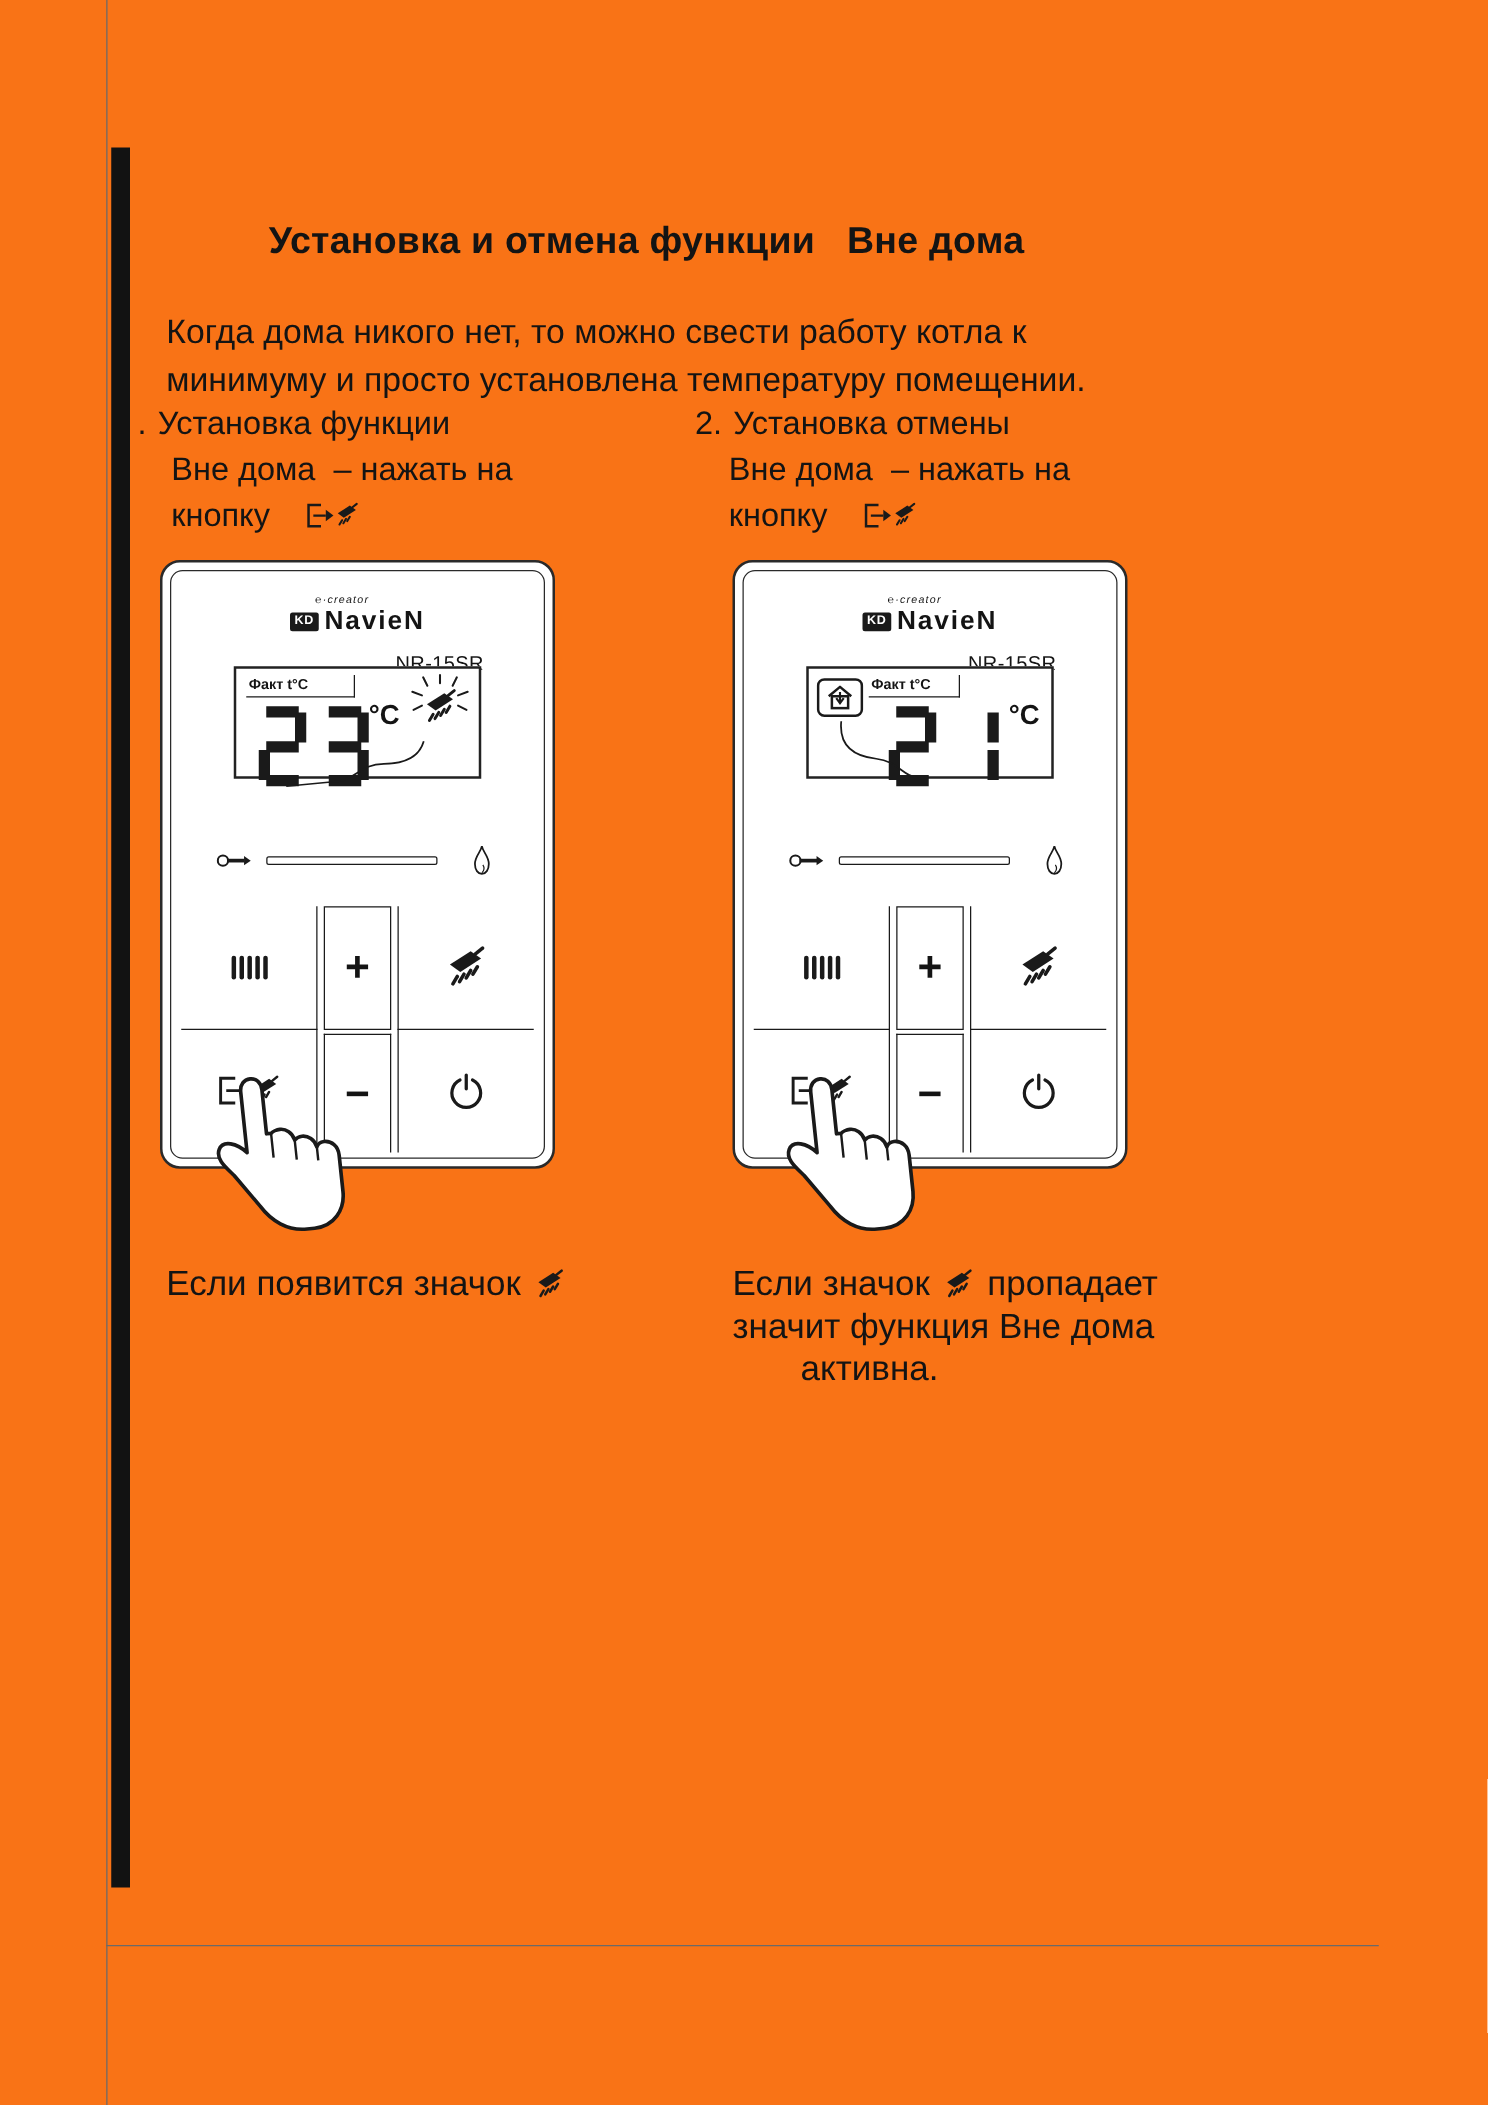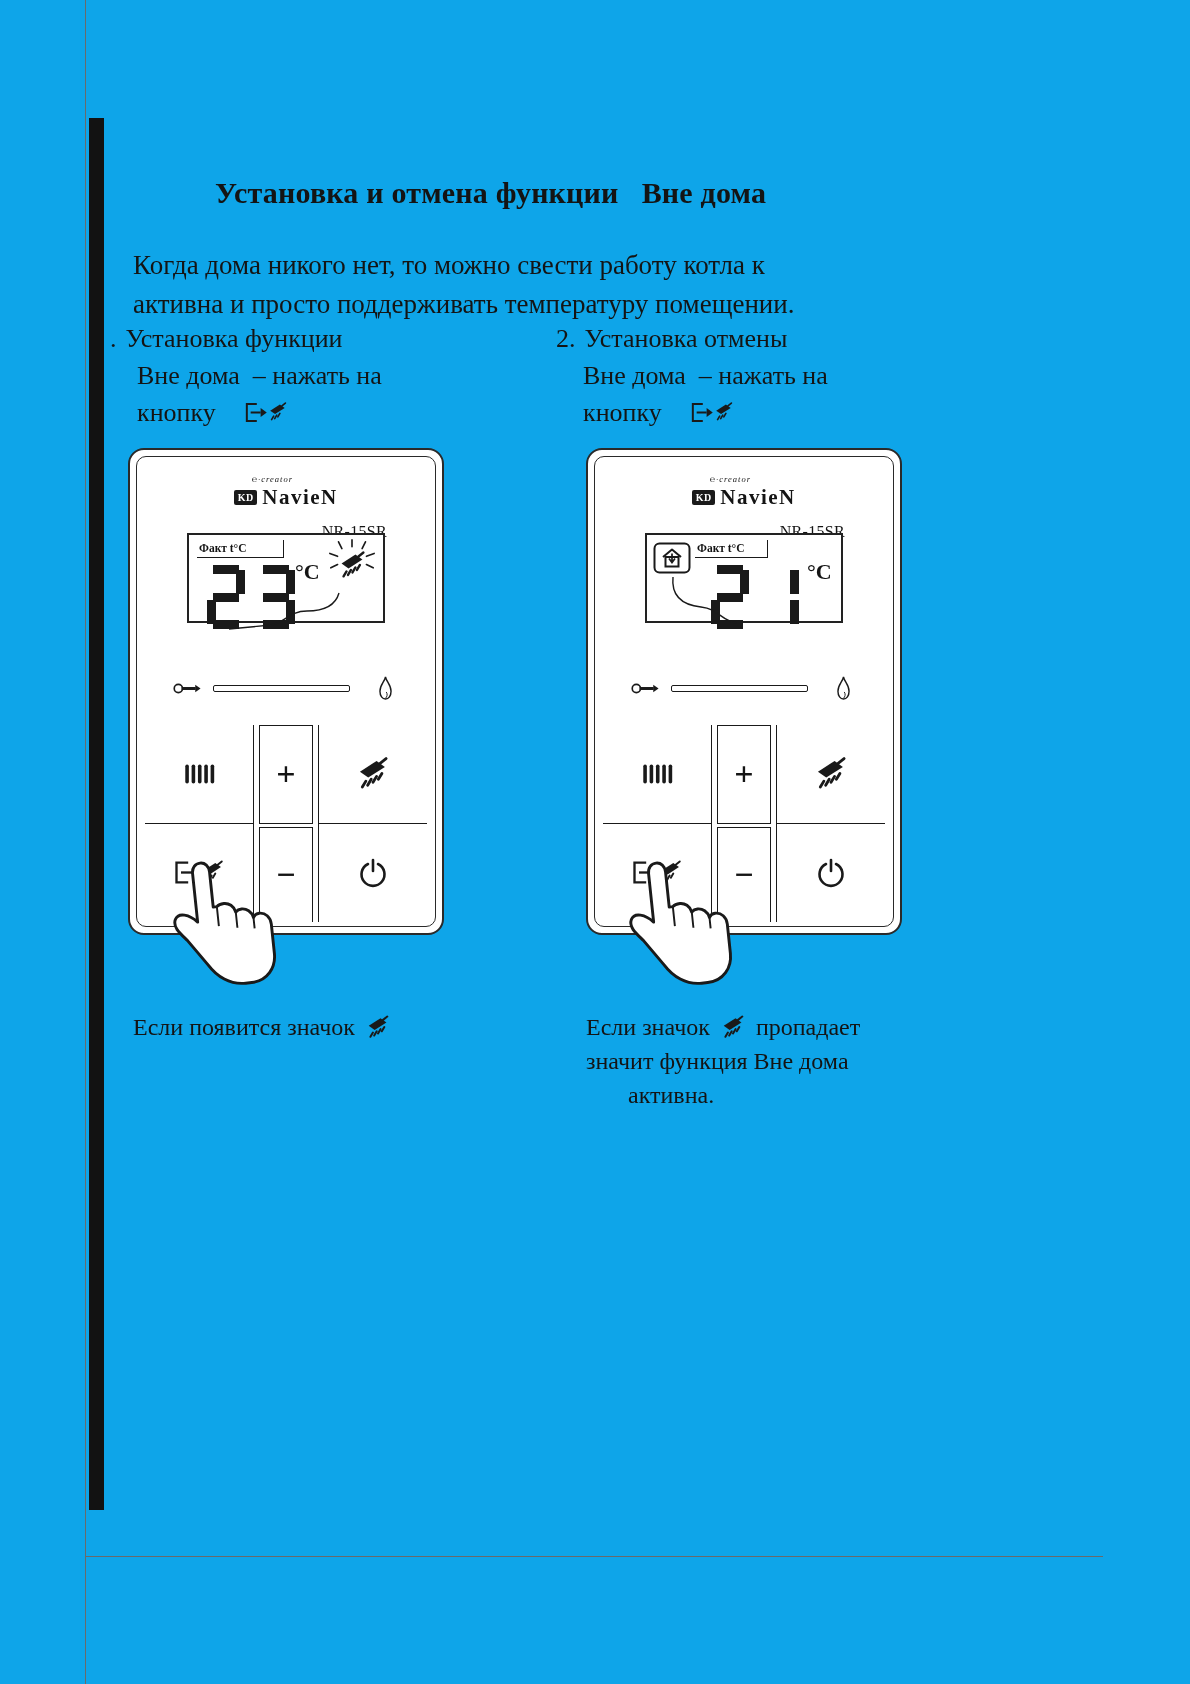--- a/index.html
+++ b/index.html
@@ -1,19 +1,19 @@
 <!DOCTYPE html>
 <html><head>
 <meta charset="utf-8">
 <style>
   * { margin:0; padding:0; box-sizing:border-box; }
   html,body { background:#ffffff; }
   .page {
-    position:relative; width:1190px; height:1684px; background:#0ea5e9;
-    font-family:Liberation Serif, serif; color:#141414; overflow:hidden;
+    position:relative; width:1190px; height:1684px; background:#f97316;
+    font-family:Liberation Sans, sans-serif; color:#141414; overflow:hidden;
   }
   .vrule { position:absolute; left:85px; top:0; width:1px; height:1684px; background:#6a6a6a; }
   .blackbar { position:absolute; left:89px; top:118px; width:15px; height:1392px; background:#121212; }
   .hrule { position:absolute; left:85px; top:1556px; width:1018px; height:1px; background:#6a6a6a; }
 
   .title { position:absolute; left:215px; top:176px; font-size:30px; font-weight:bold; white-space:pre; letter-spacing:0.2px; }
   .intro { position:absolute; left:133px; top:246px; font-size:27px; line-height:39px; white-space:pre-wrap; }
 
   .step { position:absolute; top:320px; font-size:26px; line-height:37px; }
   .step-line1 { display:flex; }
@@ -57,21 +57,21 @@
   .bcell.c1 { border-right:1.5px solid #1a1a1a; }
   .bcell.c3 { border-left:1.5px solid #1a1a1a; }
   .bcell.c1.r1, .bcell.c3.r1 { border-bottom:1.5px solid #1a1a1a; }
   .bcell.c2 { margin:0 5px; border-left:1.5px solid #1a1a1a; border-right:1.5px solid #1a1a1a; }
   .bcell.c2.r1 { border-top:1.5px solid #1a1a1a; border-bottom:1.5px solid #1a1a1a; }
   .bcell.c2.r2 { margin-top:3px; border-top:1.5px solid #1a1a1a; }
   .pm { font-size:34px; font-weight:bold; line-height:1; }
 
   .hand { position:absolute; }
 
-  .caption { position:absolute; top:1010px; font-size:24px; line-height:34px; }
+  .caption { position:absolute; top:1010px; font-size:28px; line-height:34px; }
   .cap-line1 { display:flex; align-items:center; gap:9px; }
   .cap-rest { white-space:pre-wrap; }
 
   svg.icon { display:block; }
   .defs-hidden { position:absolute; width:0; height:0; overflow:hidden; }
 </style>
 </head>
 <body>
 
 <svg class="defs-hidden" aria-hidden="true">
@@ -148,21 +148,21 @@
 </svg>
 
 <div class="page">
 
   <div class="vrule"></div>
   <div class="blackbar"></div>
   <div class="hrule"></div>
 
   <h1 class="title">Установка и отмена функции   Вне дома</h1>
   <p class="intro">Когда дома никого нет, то можно свести работу котла к
-активна и просто поддерживать температуру помещении.</p>
+минимуму и просто установлена температуру помещении.</p>
 
   <div class="step" style="left:110px;">
     <div class="step-line1">
       <span class="step-num">.</span>
       <span>Установка функции</span>
     </div>
     <div class="step-line">Вне дома  – нажать на</div>
     <div class="step-line3">
       <span>кнопку</span>
       <svg class="inline-away icon" width="46" height="25" viewBox="0 0 60 32" style="color:#1a1a1a">

